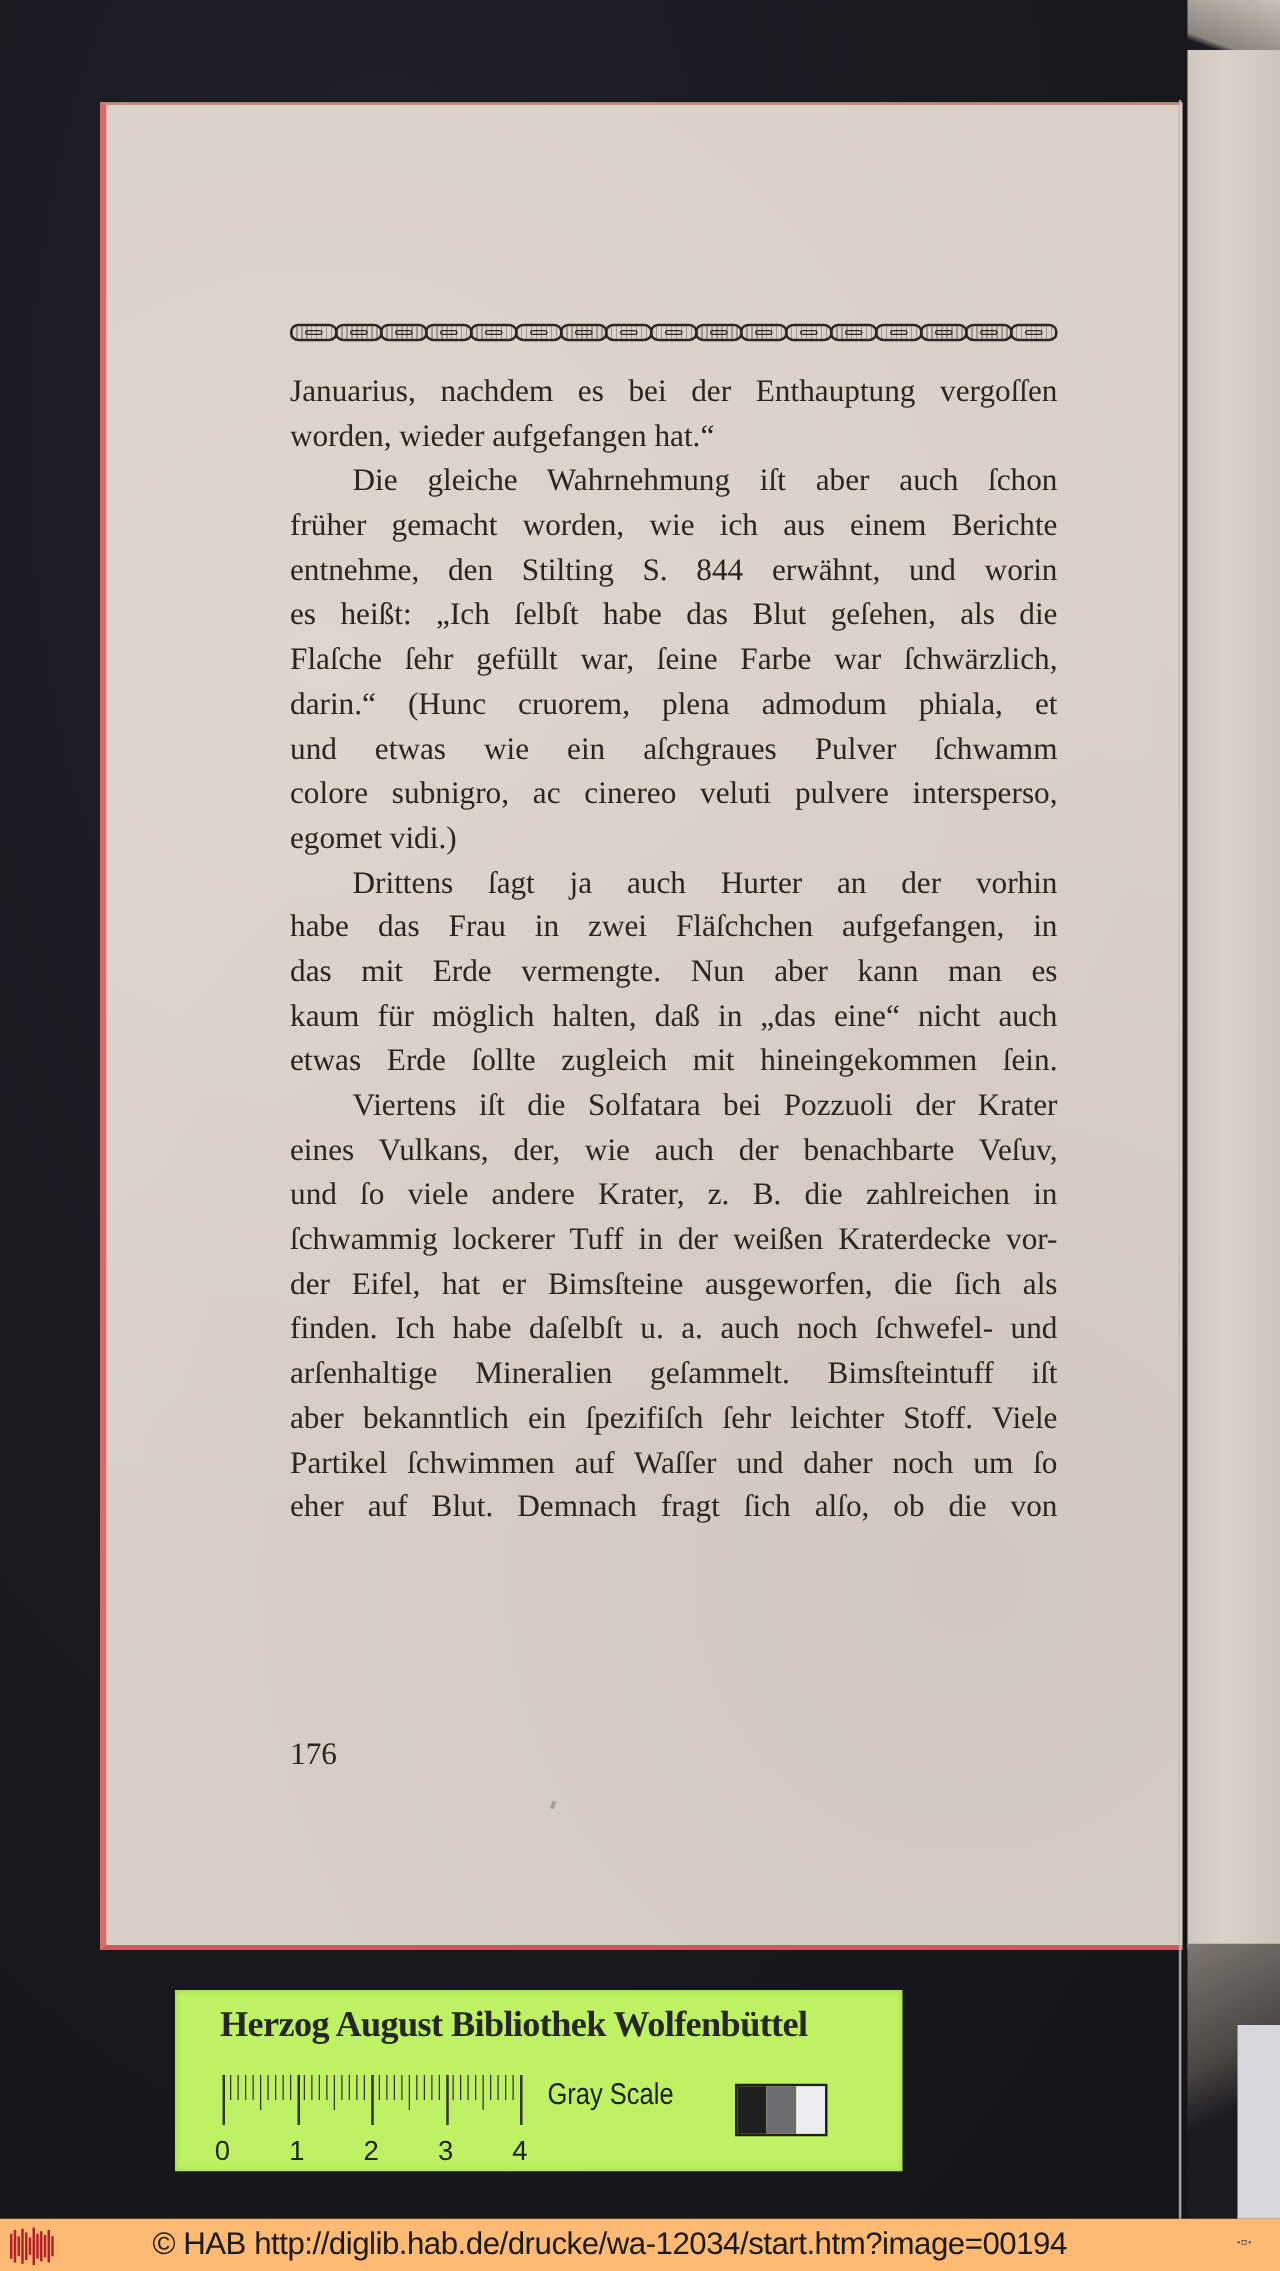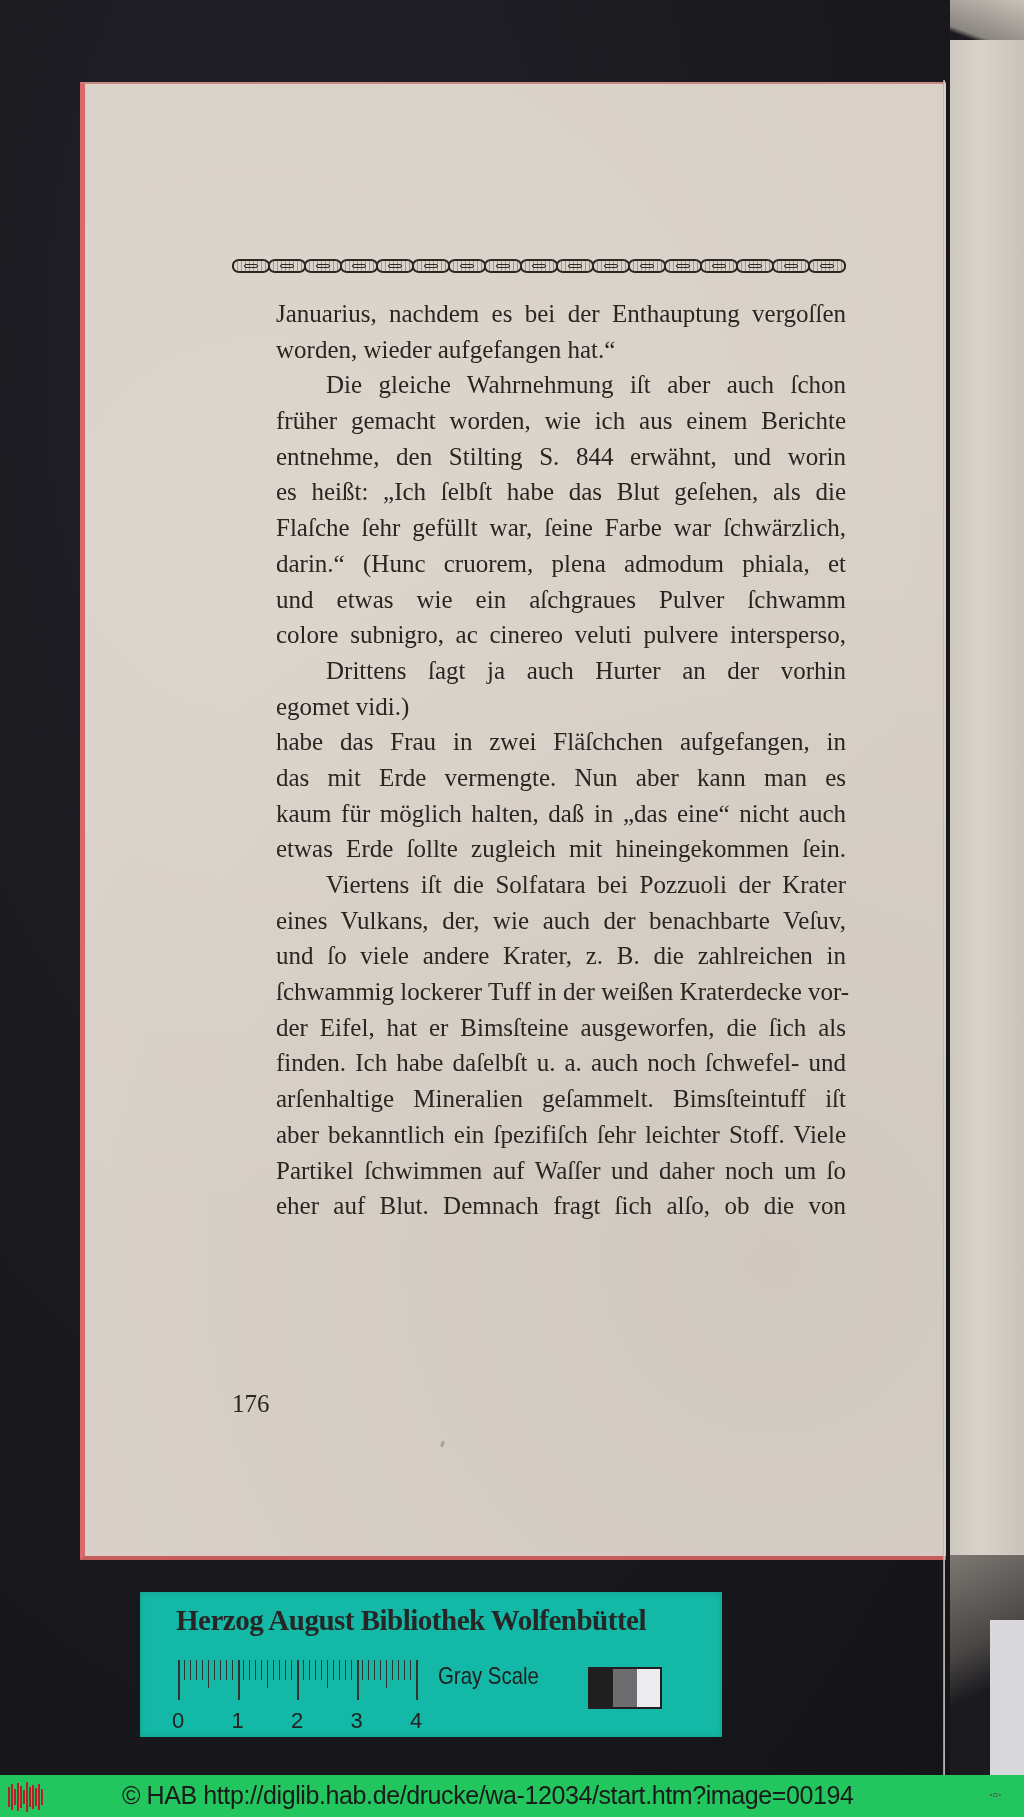--- a/index.html
+++ b/index.html
@@ -43,33 +43,33 @@
   .ornament .unit::after {
     content:""; position:absolute; left:30%; right:30%; top:3px; bottom:3px;
     border:1px solid #2a2623; border-radius:3px;
   }
   .text-block {
     position:absolute; left:232px; top:296px; width:614px;
     color:#2a2522; font-family:"Liberation Serif", serif; font-size:25px;
   }
   .line {
     height:35.7px; line-height:35.7px; white-space:nowrap;
-    text-align:justify; text-align-last:justify; display:block;margin-left:44px;
+    text-align:justify; text-align-last:justify; display:block;
   }
   .line.last { text-align-last:left; }
   .line.indent { padding-left:50px; }
   .page-number {
     position:absolute; left:232px; top:1390px; font-family:"Liberation Serif", serif;
     font-size:25px; color:#2a2522;
   }
   .specks { position:absolute; left:441px; top:1441px; width:3px; height:6px; background:#8a8078; transform:rotate(20deg); opacity:.6; }
 
   .card {
     position:absolute; left:140px; top:1592px; width:582px; height:145px;
-    background:#14b8a6; box-shadow: inset 0 0 6px rgba(0,0,0,0.15);
+    background:#bef264; box-shadow: inset 0 0 6px rgba(0,0,0,0.15);
   }
   .card-title {
     position:absolute; left:36px; top:12px; font-family:"Liberation Serif", serif;
     font-weight:bold; font-size:29px; color:#262626; letter-spacing:-0.5px; white-space:nowrap;
   }
   .ruler { position:absolute; left:38px; top:68px; width:248px; height:42px; }
   .tick { position:absolute; top:0; width:2px; background:#333; }
   .ruler-label {
     position:absolute; top:48px; font-family:"Liberation Sans", sans-serif; font-size:22px; color:#222;
     transform:translateX(-50%);
@@ -79,21 +79,21 @@
     font-size:24px; color:#1e1e1e; transform:scaleX(0.85); transform-origin:left;
   }
   .gray-swatches {
     position:absolute; left:448px; top:75px; width:74px; height:42px;
     border:2px solid #1f1f1f; display:flex; box-sizing:border-box;
   }
   .gray-swatches span { flex:1; }
 
   .footer {
     position:absolute; left:0; top:1775px; width:1024px; height:42px;
-    background:#22c55e; display:flex; align-items:center;text-align:right;
+    background:#fdba74; display:flex; align-items:center;text-align:right;
   }
   .logo { position:absolute; left:6px; top:6px; width:40px; height:32px; }
   .footer-text {
     position:absolute; left:122px; top:6px; font-family:"Liberation Sans", sans-serif;
     font-size:25px; color:#1a1a1a; white-space:nowrap; letter-spacing:-0.4px;
   }
   .footer-mini { position:absolute; right:22px; top:16px; font-family:"Liberation Sans", sans-serif;
     font-size:7px; color:#555; letter-spacing:1px; }
 </style>
 </head>
@@ -132,22 +132,22 @@
     <span class="line">Januarius, nachdem es bei der Enthauptung vergoſſen</span>
     <span class="line last">worden, wieder aufgefangen hat.“</span>
     <span class="line indent">Die gleiche Wahrnehmung iſt aber auch ſchon</span>
     <span class="line">früher gemacht worden, wie ich aus einem Berichte</span>
     <span class="line">entnehme, den Stilting S. 844 erwähnt, und worin</span>
     <span class="line">es heißt: „Ich ſelbſt habe das Blut geſehen, als die</span>
     <span class="line">Flaſche ſehr gefüllt war, ſeine Farbe war ſchwärzlich,</span>
     <span class="line">darin.“ (Hunc cruorem, plena admodum phiala, et</span>
     <span class="line">und etwas wie ein aſchgraues Pulver ſchwamm</span>
     <span class="line">colore subnigro, ac cinereo veluti pulvere intersperso,</span>
+    <span class="line last">egomet vidi.)</span>
     <span class="line indent">Drittens ſagt ja auch Hurter an der vorhin</span>
-    <span class="line last">egomet vidi.)</span>
     <span class="line">habe das Frau in zwei Fläſchchen aufgefangen, in</span>
     <span class="line">das mit Erde vermengte. Nun aber kann man es</span>
     <span class="line">kaum für möglich halten, daß in „das eine“ nicht auch</span>
     <span class="line">etwas Erde ſollte zugleich mit hineingekommen ſein.</span>
     <span class="line indent">Viertens iſt die Solfatara bei Pozzuoli der Krater</span>
     <span class="line">eines Vulkans, der, wie auch der benachbarte Veſuv,</span>
     <span class="line">und ſo viele andere Krater, z. B. die zahlreichen in</span>
     <span class="line">ſchwammig lockerer Tuff in der weißen Kraterdecke vor-</span>
     <span class="line">der Eifel, hat er Bimsſteine ausgeworfen, die ſich als</span>
     <span class="line">finden. Ich habe daſelbſt u. a. auch noch ſchwefel- und</span>

